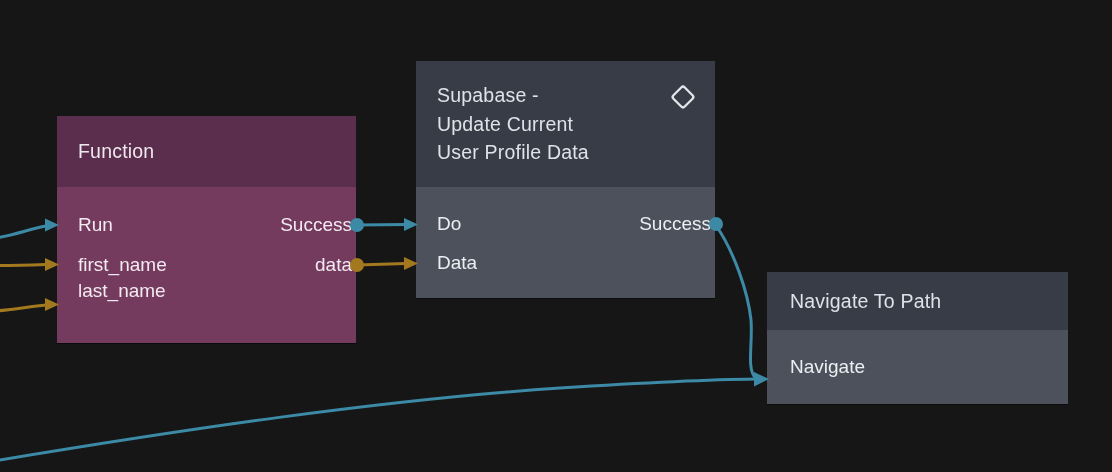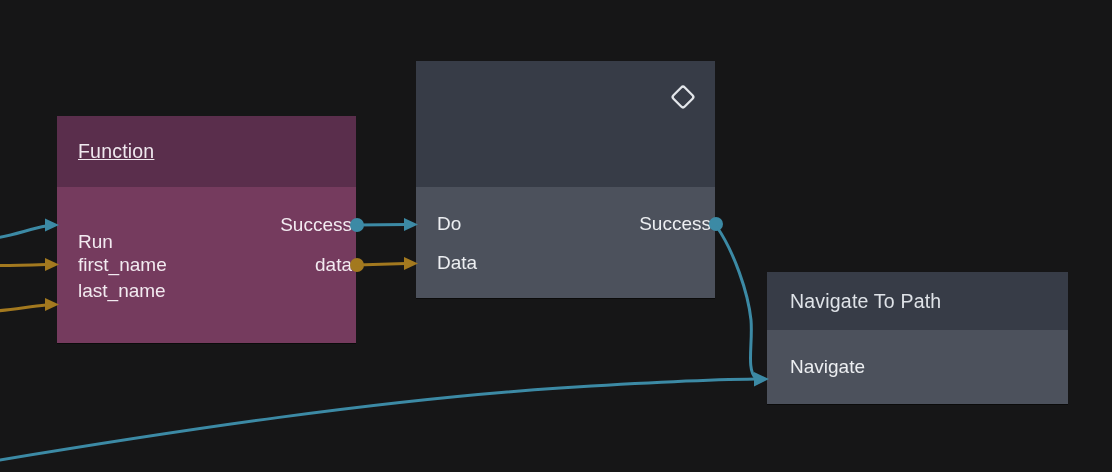--- a/index.html
+++ b/index.html
@@ -9,21 +9,21 @@
   }
   *{margin:0;padding:0;box-sizing:border-box;}
   body{background:#000;font-family:"Liberation Sans",sans-serif;}
   .canvas{
     position:relative;width:1112px;height:472px;overflow:hidden;
     background:var(--bg,#161617);
   }
   .node{position:absolute;box-shadow:0 1px 0 rgba(0,0,0,.5);}
   .node-header{display:flex;align-items:center;padding:0 21px;color:#EFE8EE;font-size:19.5px;letter-spacing:.2px;}
   .node-body{position:relative;width:100%;}
-  .node-function .node-header{background:var(--fn-header,#5A2E4C);height:71px;text-decoration:underline;}
+  .node-function .node-header{background:var(--fn-header,#5A2E4C);height:71px;}
   .node-function .node-body{background:var(--fn-body,#753B5E);height:156px;}
   .node-gray .node-header{background:var(--gray-header,#373C47);color:#DFE3E8;}
   .node-gray .node-body{background:var(--gray-body,#4C515C);}
   .port{position:absolute;transform:translateY(-50%);font-size:19px;white-space:nowrap;}
   .port.in{left:21px;}
   .port.out{right:4px;text-align:center;}
   .node-function .port{color:#F2EAF0;}
   .node-gray .port{color:#ECEEF1;}
   .title-lines span{display:block;line-height:28.5px;}
   .wires{position:absolute;left:0;top:0;z-index:5;pointer-events:none;}
@@ -37,30 +37,35 @@
 </head>
 <body>
 
 <div class="canvas">
 
   <div class="node node-function" style="left:57px;top:116px;width:299px;">
     <div class="node-header">
       <span>Function</span>
     </div>
     <div class="node-body">
-      <span class="port in" style="top:38px;margin-top:17px;">Run</span>
+      <span class="port in" style="top:38px;">Run</span>
       <span class="port in" style="top:78px;">first_name</span>
       <span class="port in" style="top:104px;">last_name</span>
       <span class="port out" style="top:38px;">Success</span>
       <span class="port out" style="top:78px;">data</span>
     </div>
   </div>
 
   <div class="node node-gray" style="left:416px;top:61px;width:299px;">
     <div class="node-header" style="height:126px;align-items:flex-start;padding-top:20px;position:relative;">
+      <span class="title-lines">
+        <span>Supabase -</span>
+        <span>Update Current</span>
+        <span>User Profile Data</span>
+      </span>
       <svg class="diamond-badge" viewBox="0 0 26 26">
         <rect x="5" y="5" width="16" height="16" rx="2.5" fill="none" stroke="#E3E6EA" stroke-width="2.3" transform="rotate(45 13 13)"></rect>
       </svg>
     </div>
     <div class="node-body" style="height:111px;">
       <span class="port in" style="top:37px;text-align:center;">Do</span>
       <span class="port in" style="top:76px;">Data</span>
       <span class="port out" style="top:37px;">Success</span>
     </div>
   </div>

